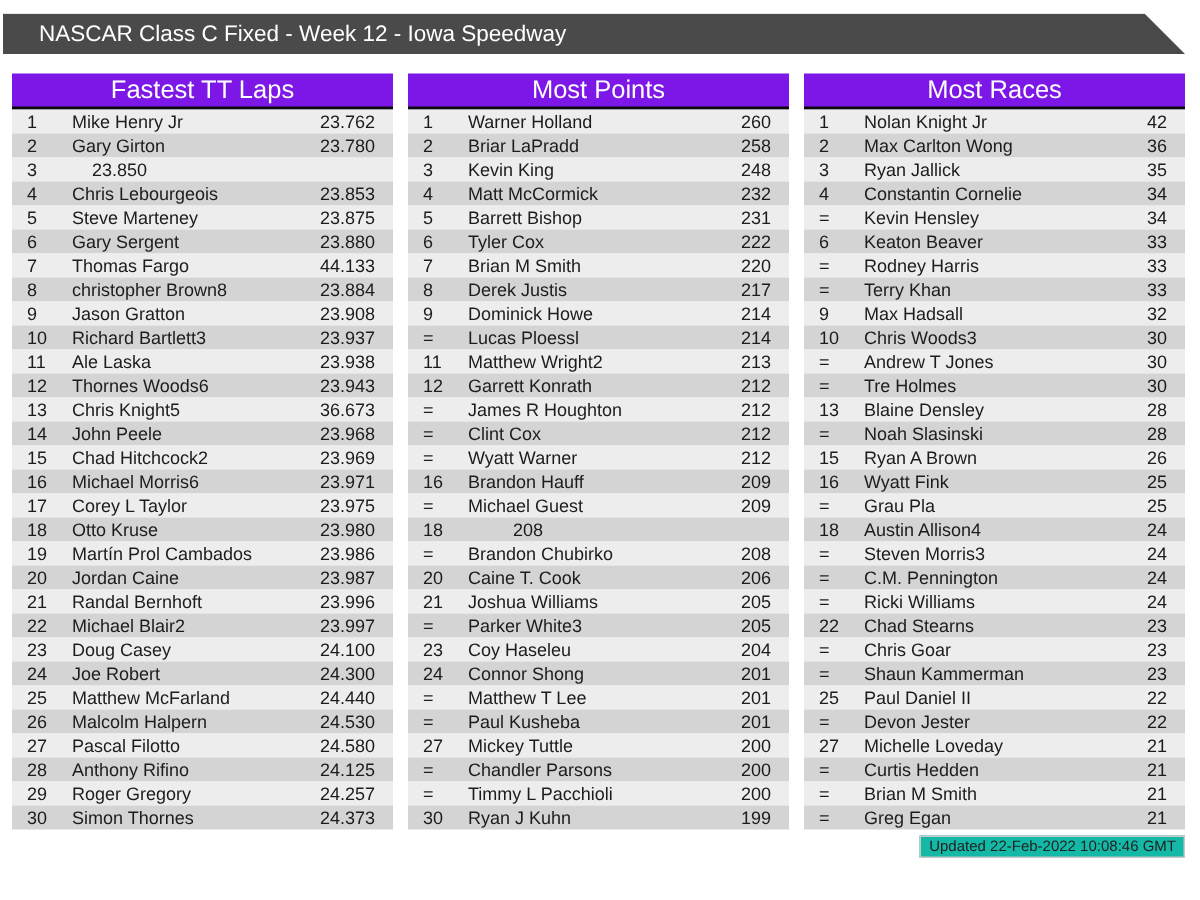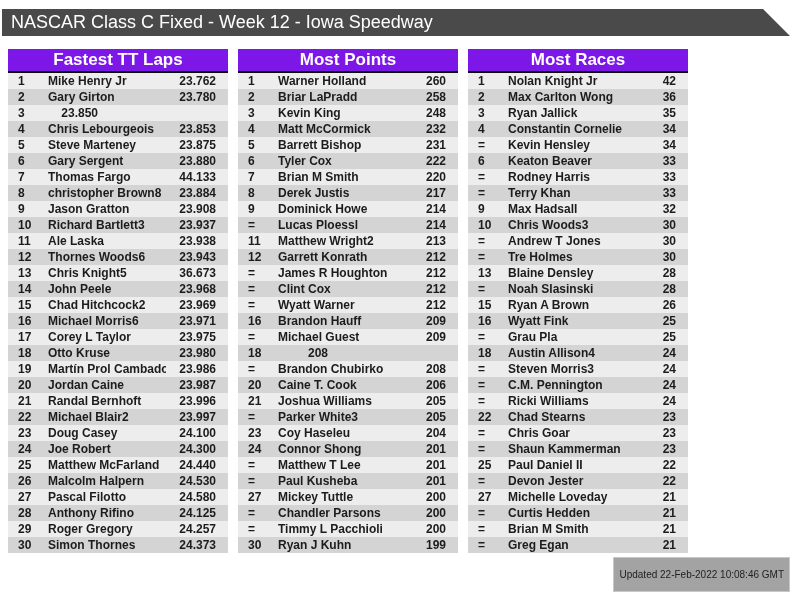--- a/index.html
+++ b/index.html
@@ -9,34 +9,34 @@
     font-family: "Liberation Sans", sans-serif;
     position: relative;
     overflow: hidden;
   }
   .titlebar {
     position: absolute;
     left: 2px; top: 9px;
     width: 788px; height: 27px;
     background: var(--titlebar-bg, #4a4a4a);
     color: #ffffff;
-    font-size: 18px;
+    font-size: 15px;
     line-height: 27px;
-    padding-left: 9px;
+    padding-left: 24px;
     box-sizing: border-box;
     clip-path: polygon(0 0, calc(100% - 27px) 0, 100% 100%, 0 100%);
     white-space: nowrap;
   }
   .boards {
     position: absolute;
     left: 8px; top: 49px;
     display: flex;
     gap: 10px;
   }
-  .board { width: 220px; font-weight: bold; }
+  .board { width: 254px; }
   .board-header {
     background: var(--accent, #7c17e8);
     color: #ffffff;
     text-align: center;
     font-size: 17px;
     height: 22px;
     line-height: 22px;
     border-bottom: 2px solid #0a0a0a;
   }
   .row {
@@ -60,25 +60,25 @@
   }
   .cell-value {
     width: 50px;
     padding-right: 12px;
     text-align: right;
     flex: none;
   }
   .footer-updated {
     position: absolute;
     right: 10px; top: 557px;
-    background: #a3a3a3;
+    background: #14b8a6;
     border: 1px solid #c8c8c8;
     font-size: 10px;
     color: #222222;
-    padding: 11px 5px;
+    padding: 1px 5px;
     white-space: nowrap;
   }
 </style>
 </head>
 <body style="--accent: #7c17e8; --titlebar-bg: #4a4a4a; --row-odd: #ededed; --row-even: #d4d4d4;">
 
 <div class="titlebar">
   <span>NASCAR Class C Fixed - Week 12 - Iowa Speedway</span>
 </div>
 

